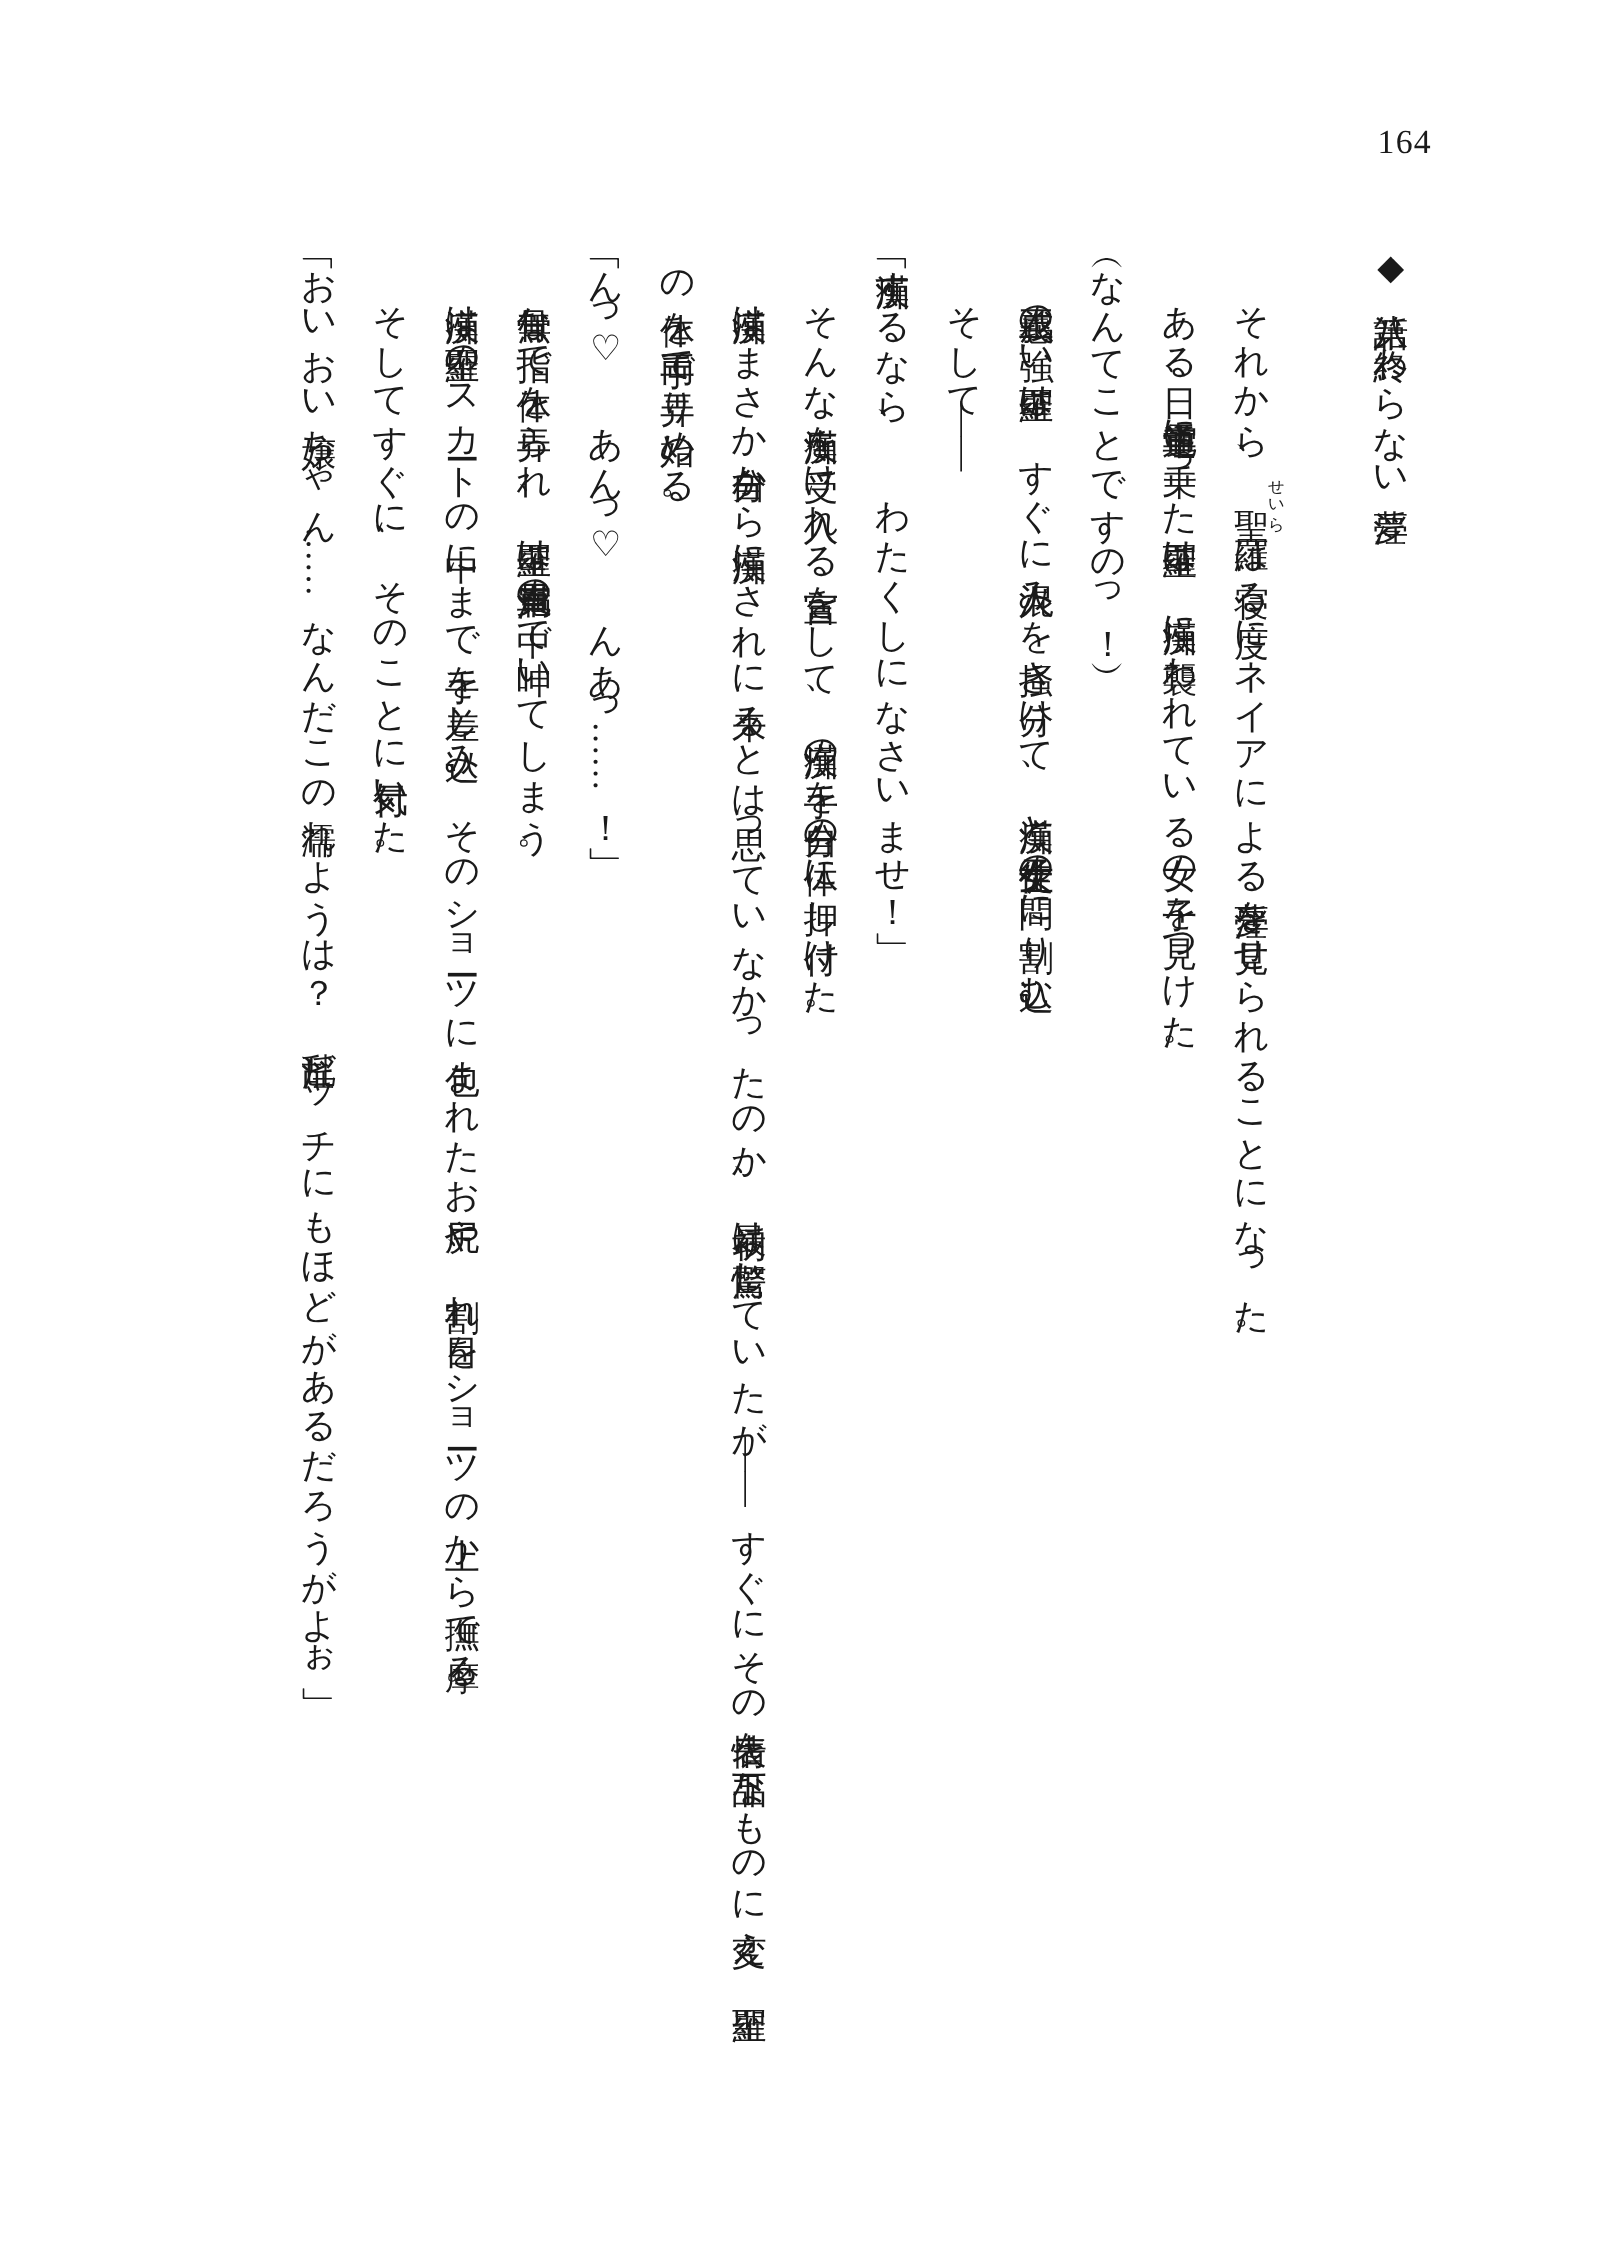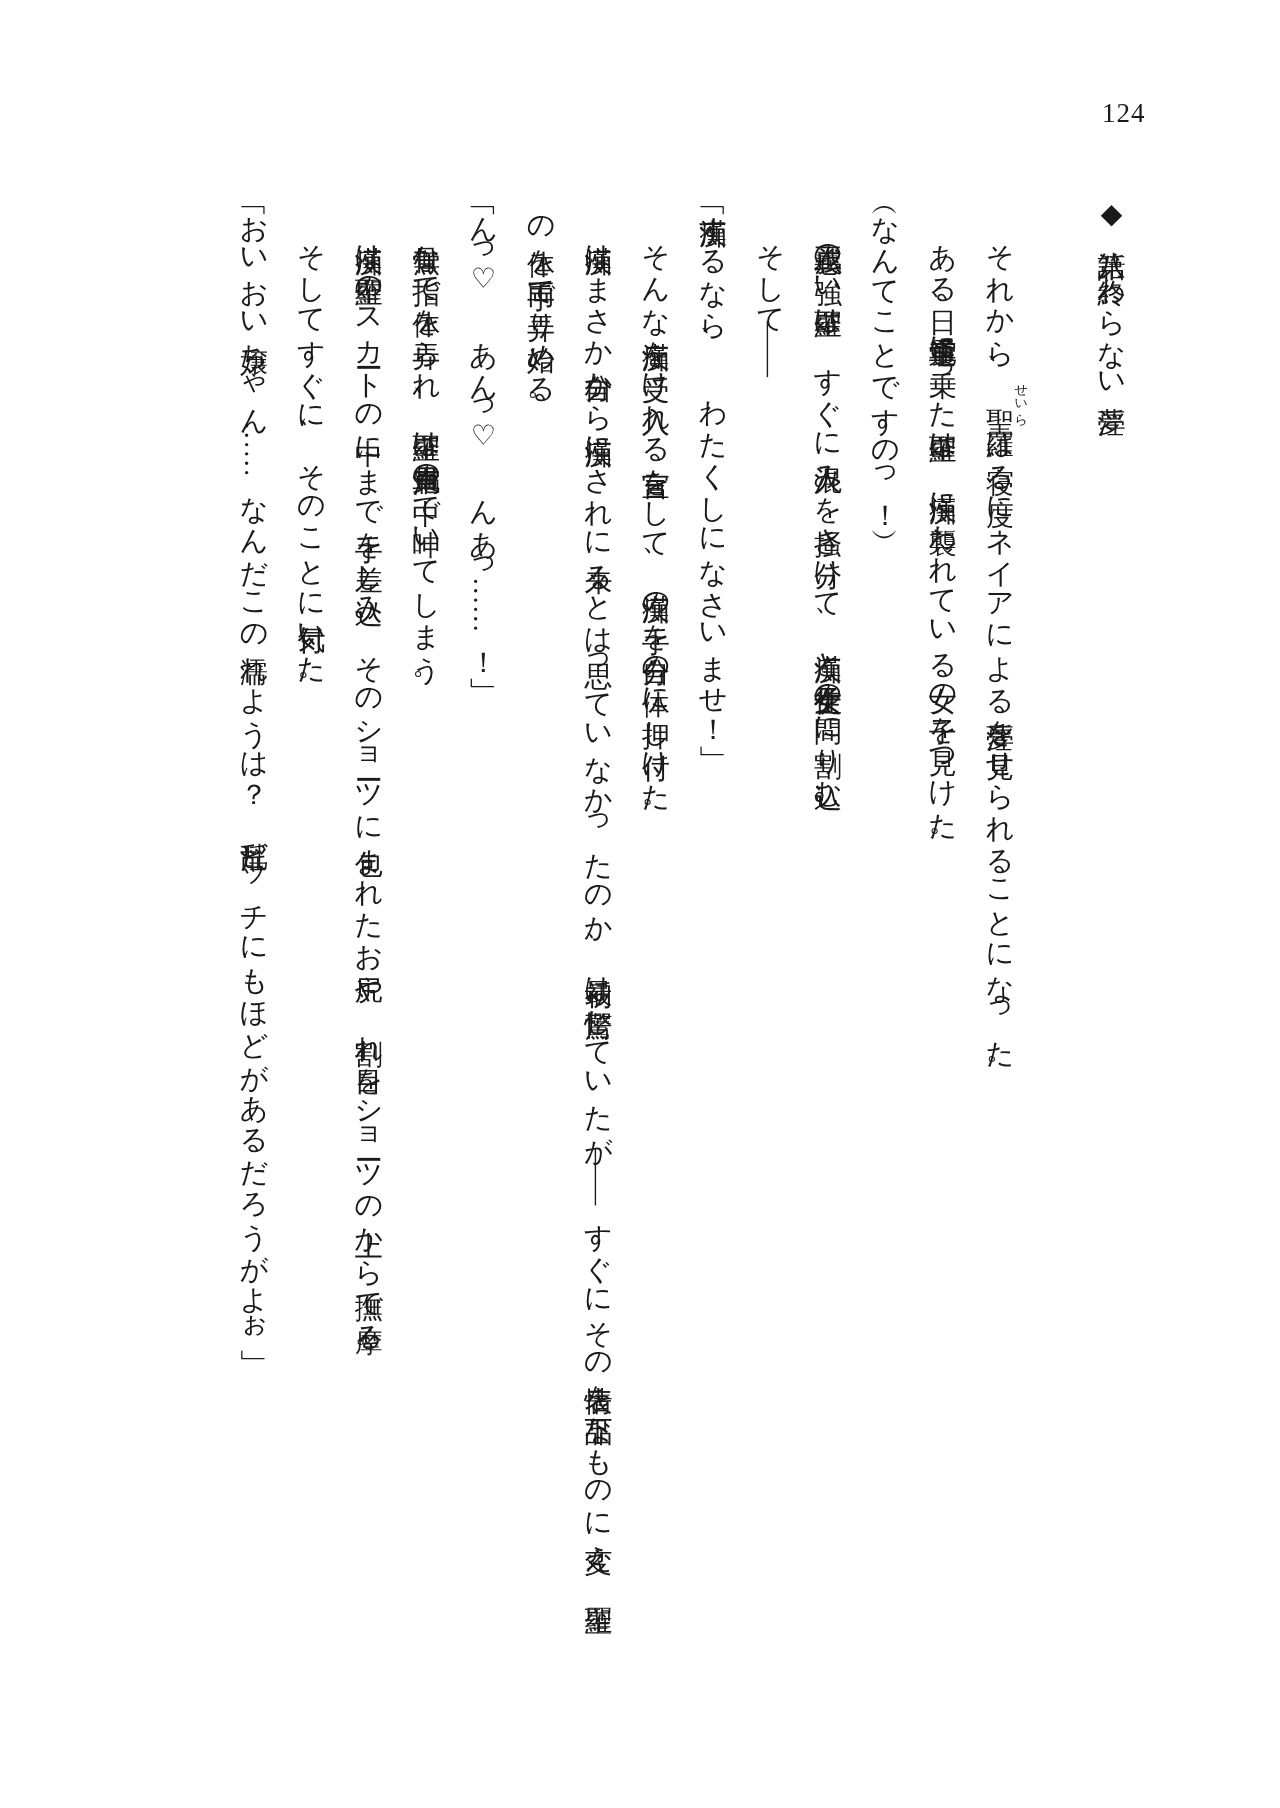--- a/index.html
+++ b/index.html
@@ -50,21 +50,21 @@
   ruby { ruby-position: over; }
   rt {
     font-size: 13px;
     letter-spacing: 0;
     line-height: 1;
   }
 </style>
 </head>
 <body>
 
-<div class="page-number">124</div>
+<div class="page-number">164</div>
 
 <div class="text-area">
 
   <h2 class="chapter-title"><span>◆</span><span>第八話　終わらない淫夢</span></h2>
 
   <p class="para indent"><span>それから、</span><ruby><span>聖羅</span><rt>せいら</rt></ruby><span>は寝る度にネイアによる淫夢を見せられることになった。</span></p>
 
   <p class="para indent">ある日、通学電車に乗った聖羅は、痴漢に襲われている女の子を見つけた。</p>
   <p class="para flush">（なんてことですのっ！）</p>
   <p class="para indent">正義感の強い聖羅は、すぐに人混みを掻き分けて、痴漢と女子生徒の間に割り込む。</p>

